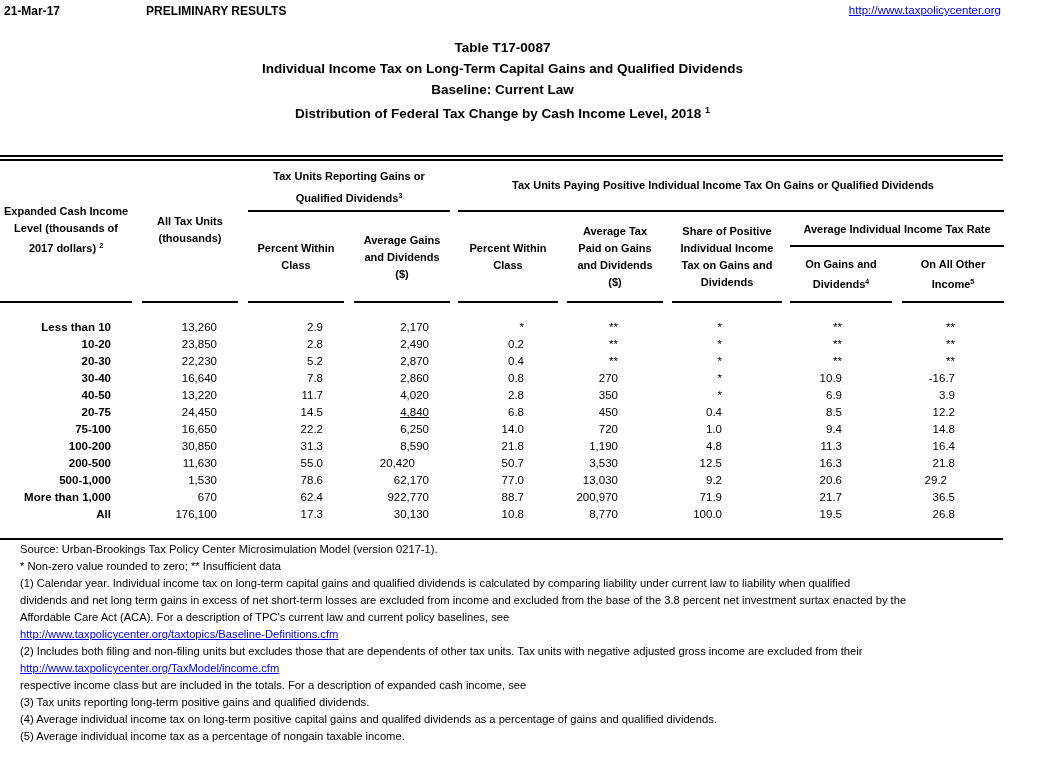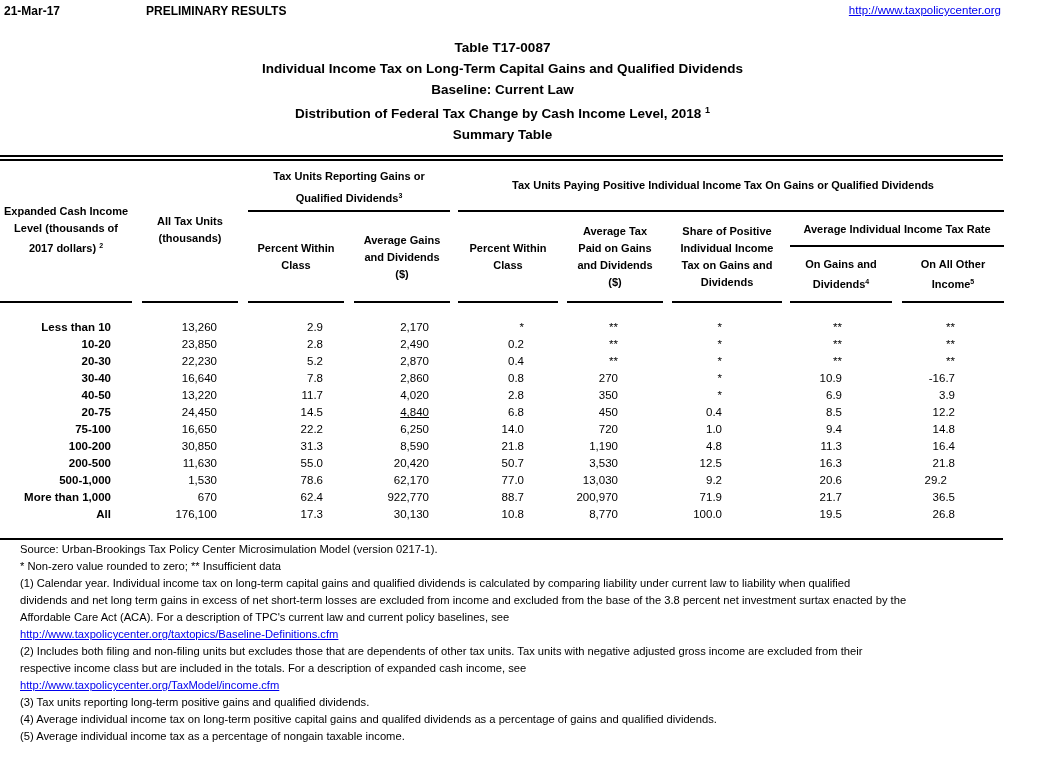--- a/index.html
+++ b/index.html
@@ -25,21 +25,20 @@
 
 <div class="abs topline" style="left:4px;">21-Mar-17</div>
 <div class="abs topline" style="left:146px;">PRELIMINARY RESULTS</div>
 <a class="abs link" style="right:42px; top:4px; font-size:11.5px;">http://www.taxpolicycenter.org</a>
 
 <div class="abs title-block">
   <div>Table T17-0087</div>
   <div>Individual Income Tax on Long-Term Capital Gains and Qualified Dividends</div>
   <div>Baseline: Current Law</div>
   <div><span>Distribution of Federal Tax Change by Cash Income Level, 2018</span> <sup>1</sup></div>
-  <div>Summary Table</div>
 </div>
 
 <div class="abs" style="left:0; top:155px; width:1003px; border-top:2px solid #000;"></div>
 <div class="abs" style="left:0; top:159px; width:1003px; border-top:2px solid #000;"></div>
 
 <div class="abs hdr" style="left:0; width:132px; top:203px;">
   <div>Expanded Cash Income</div>
   <div>Level (thousands of</div>
   <div><span>2017 dollars)</span> <sup>2</sup></div>
 </div>
@@ -188,21 +187,21 @@
       <span class="cell" style="right: 479px;">21.8</span>
       <span class="cell" style="right: 385px;">1,190</span>
       <span class="cell" style="right: 281px;">4.8</span>
       <span class="cell" style="right: 161px;">11.3</span>
       <span class="cell" style="right: 48px;">16.4</span>
     </div>
     <div class="row" style="top: 457px;">
       <span class="cell label" style="right: 892px;">200-500</span>
       <span class="cell" style="right: 786px;">11,630</span>
       <span class="cell" style="right: 680px;">55.0</span>
-      <span class="cell" style="right: 574px;">20,420</span>
+      <span class="cell" style="right: 588px;">20,420</span>
       <span class="cell" style="right: 479px;">50.7</span>
       <span class="cell" style="right: 385px;">3,530</span>
       <span class="cell" style="right: 281px;">12.5</span>
       <span class="cell" style="right: 161px;">16.3</span>
       <span class="cell" style="right: 48px;">21.8</span>
     </div>
     <div class="row" style="top: 474px;">
       <span class="cell label" style="right: 892px;">500-1,000</span>
       <span class="cell" style="right: 786px;">1,530</span>
       <span class="cell" style="right: 680px;">78.6</span>
@@ -240,18 +239,18 @@
 <div class="abs rule-bottom"></div>
 
 <div class="abs notes">
   <div>Source: Urban-Brookings Tax Policy Center Microsimulation Model (version 0217-1).</div>
   <div>* Non-zero value rounded to zero; ** Insufficient data</div>
   <div>(1) Calendar year. Individual income tax on long-term capital gains and qualified dividends is calculated by comparing liability under current law to liability when qualified</div>
   <div>dividends and net long term gains in excess of net short-term losses are excluded from income and excluded from the base of the 3.8 percent net investment surtax enacted by the</div>
   <div>Affordable Care Act (ACA). For a description of TPC's current law and current policy baselines, see</div>
   <div><a class="link">http://www.taxpolicycenter.org/taxtopics/Baseline-Definitions.cfm</a></div>
   <div>(2) Includes both filing and non-filing units but excludes those that are dependents of other tax units. Tax units with negative adjusted gross income are excluded from their</div>
+  <div><a class="link">http://www.taxpolicycenter.org/TaxModel/income.cfm</a></div>
   <div>respective income class but are included in the totals. For a description of expanded cash income, see</div>
-  <div><a class="link">http://www.taxpolicycenter.org/TaxModel/income.cfm</a></div>
   <div>(3) Tax units reporting long-term positive gains and qualified dividends.</div>
   <div>(4) Average individual income tax on long-term positive capital gains and qualifed dividends as a percentage of gains and qualified dividends.</div>
   <div>(5) Average individual income tax as a percentage of nongain taxable income.</div>
 </div>
 
 </body></html>

